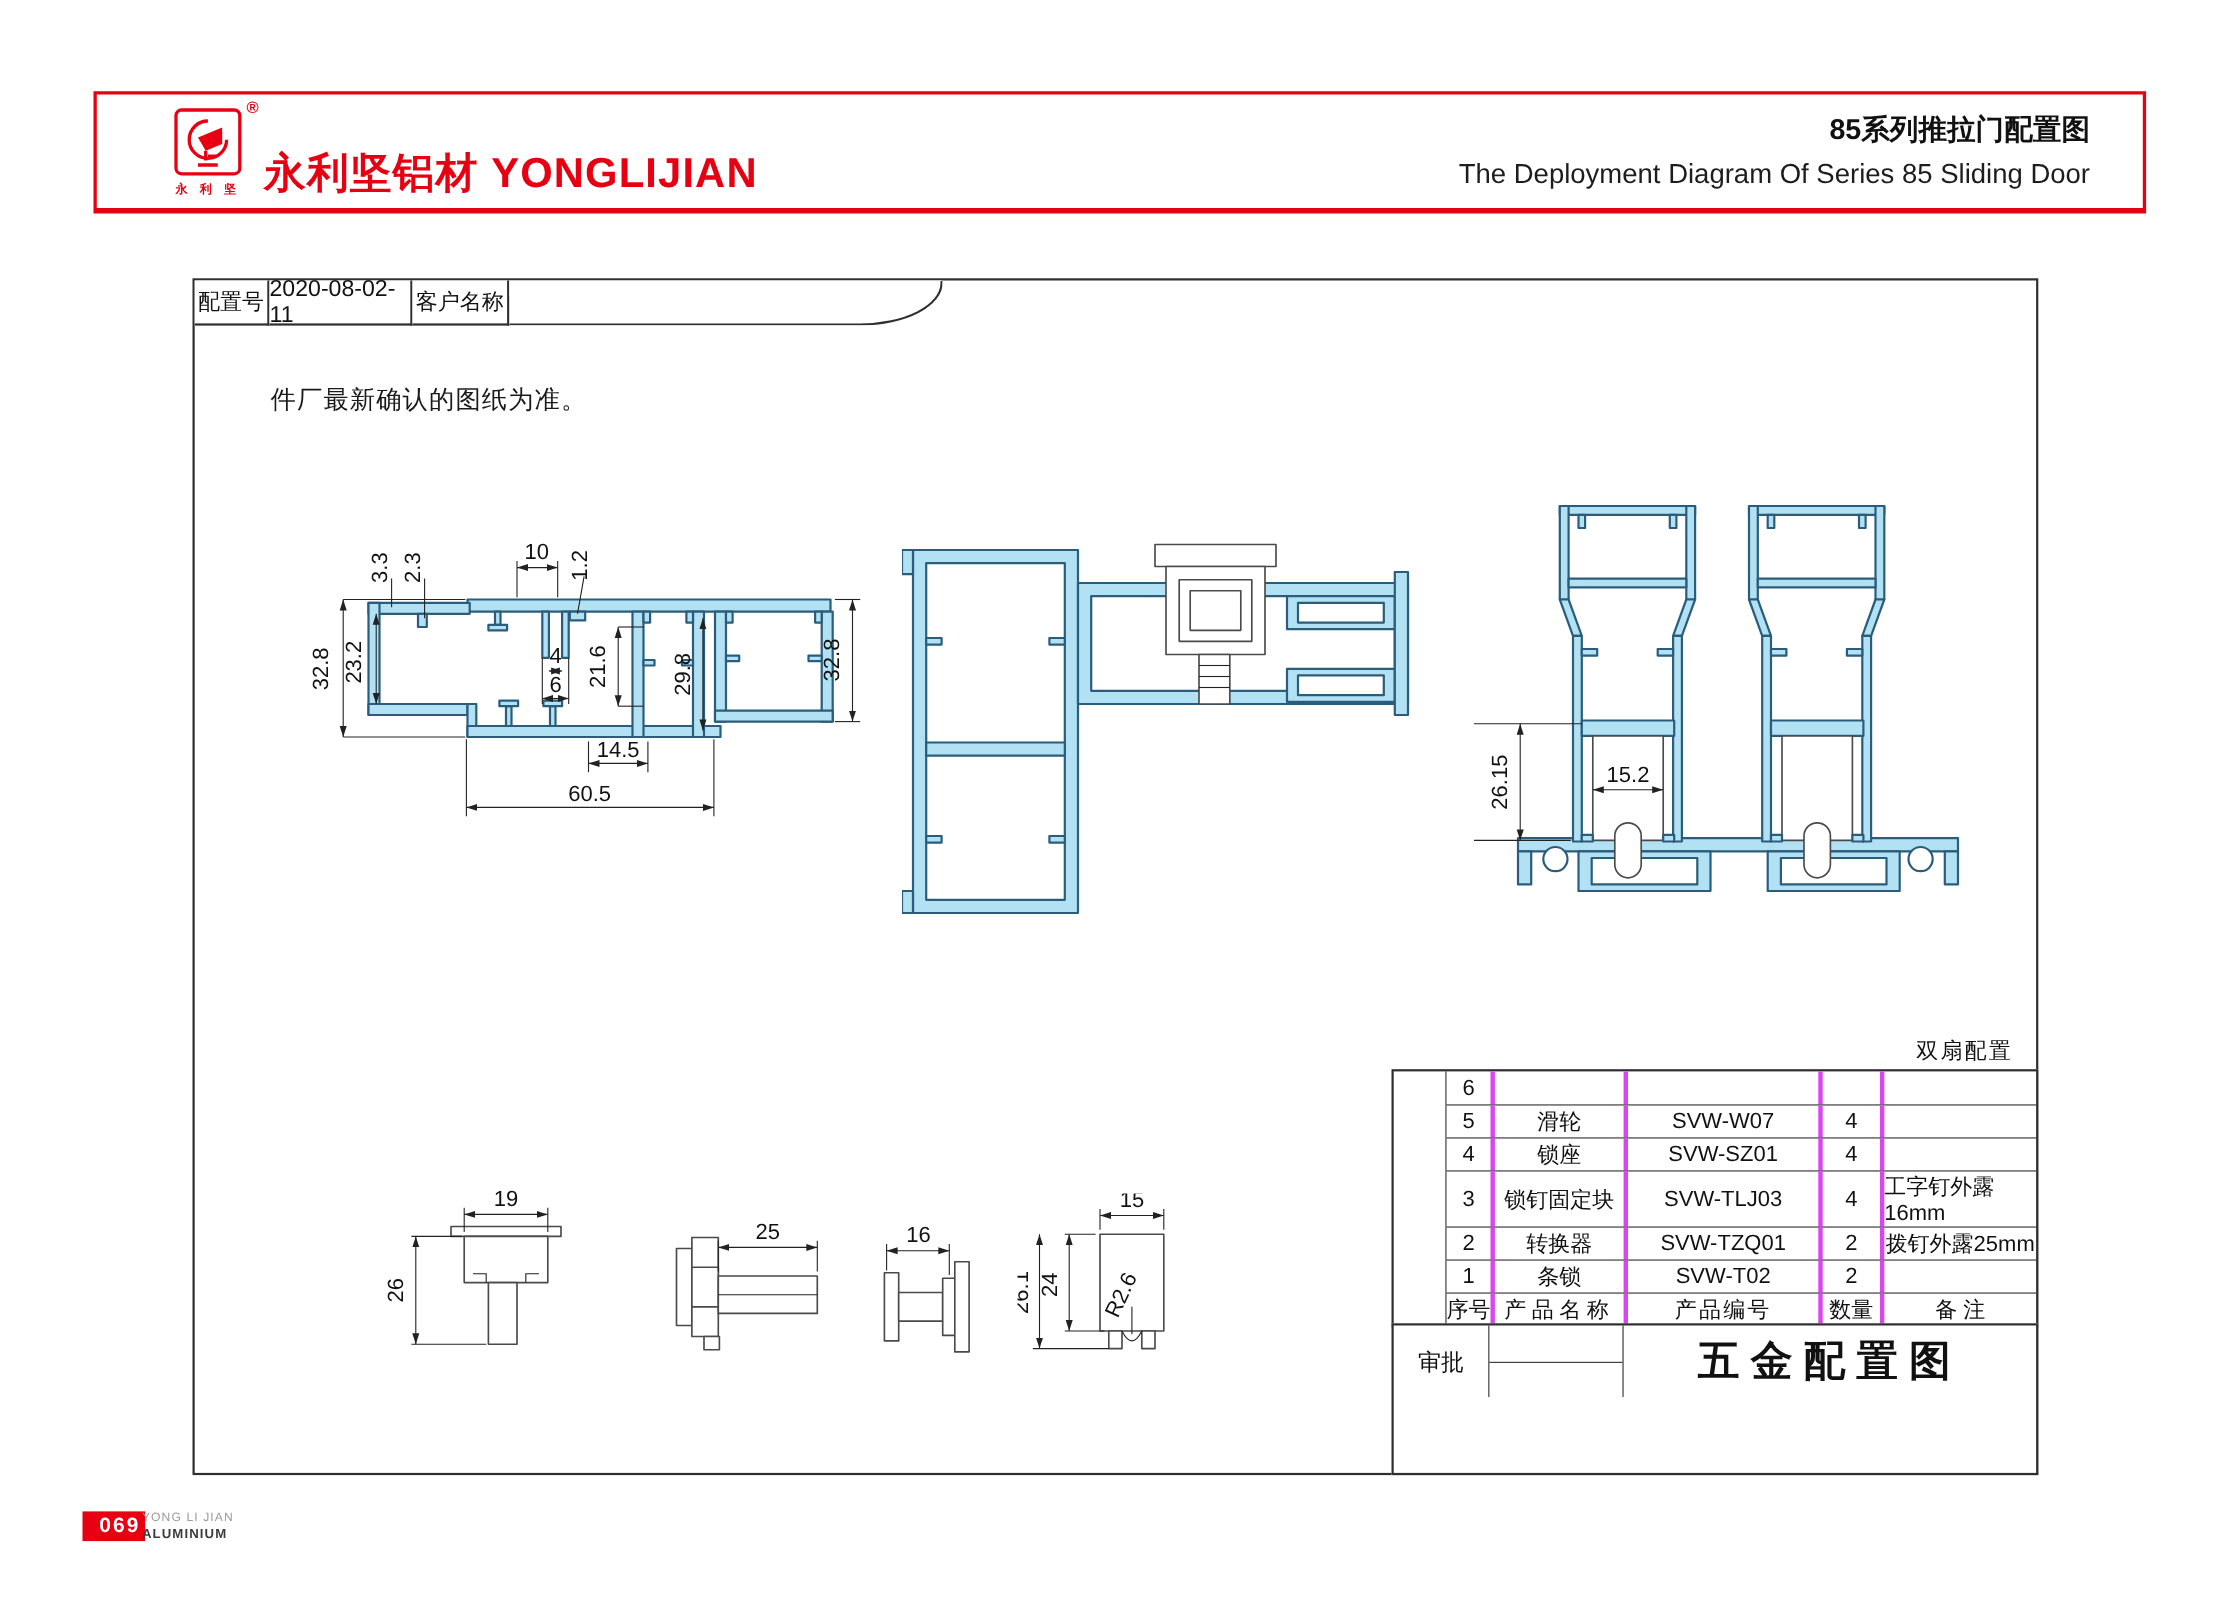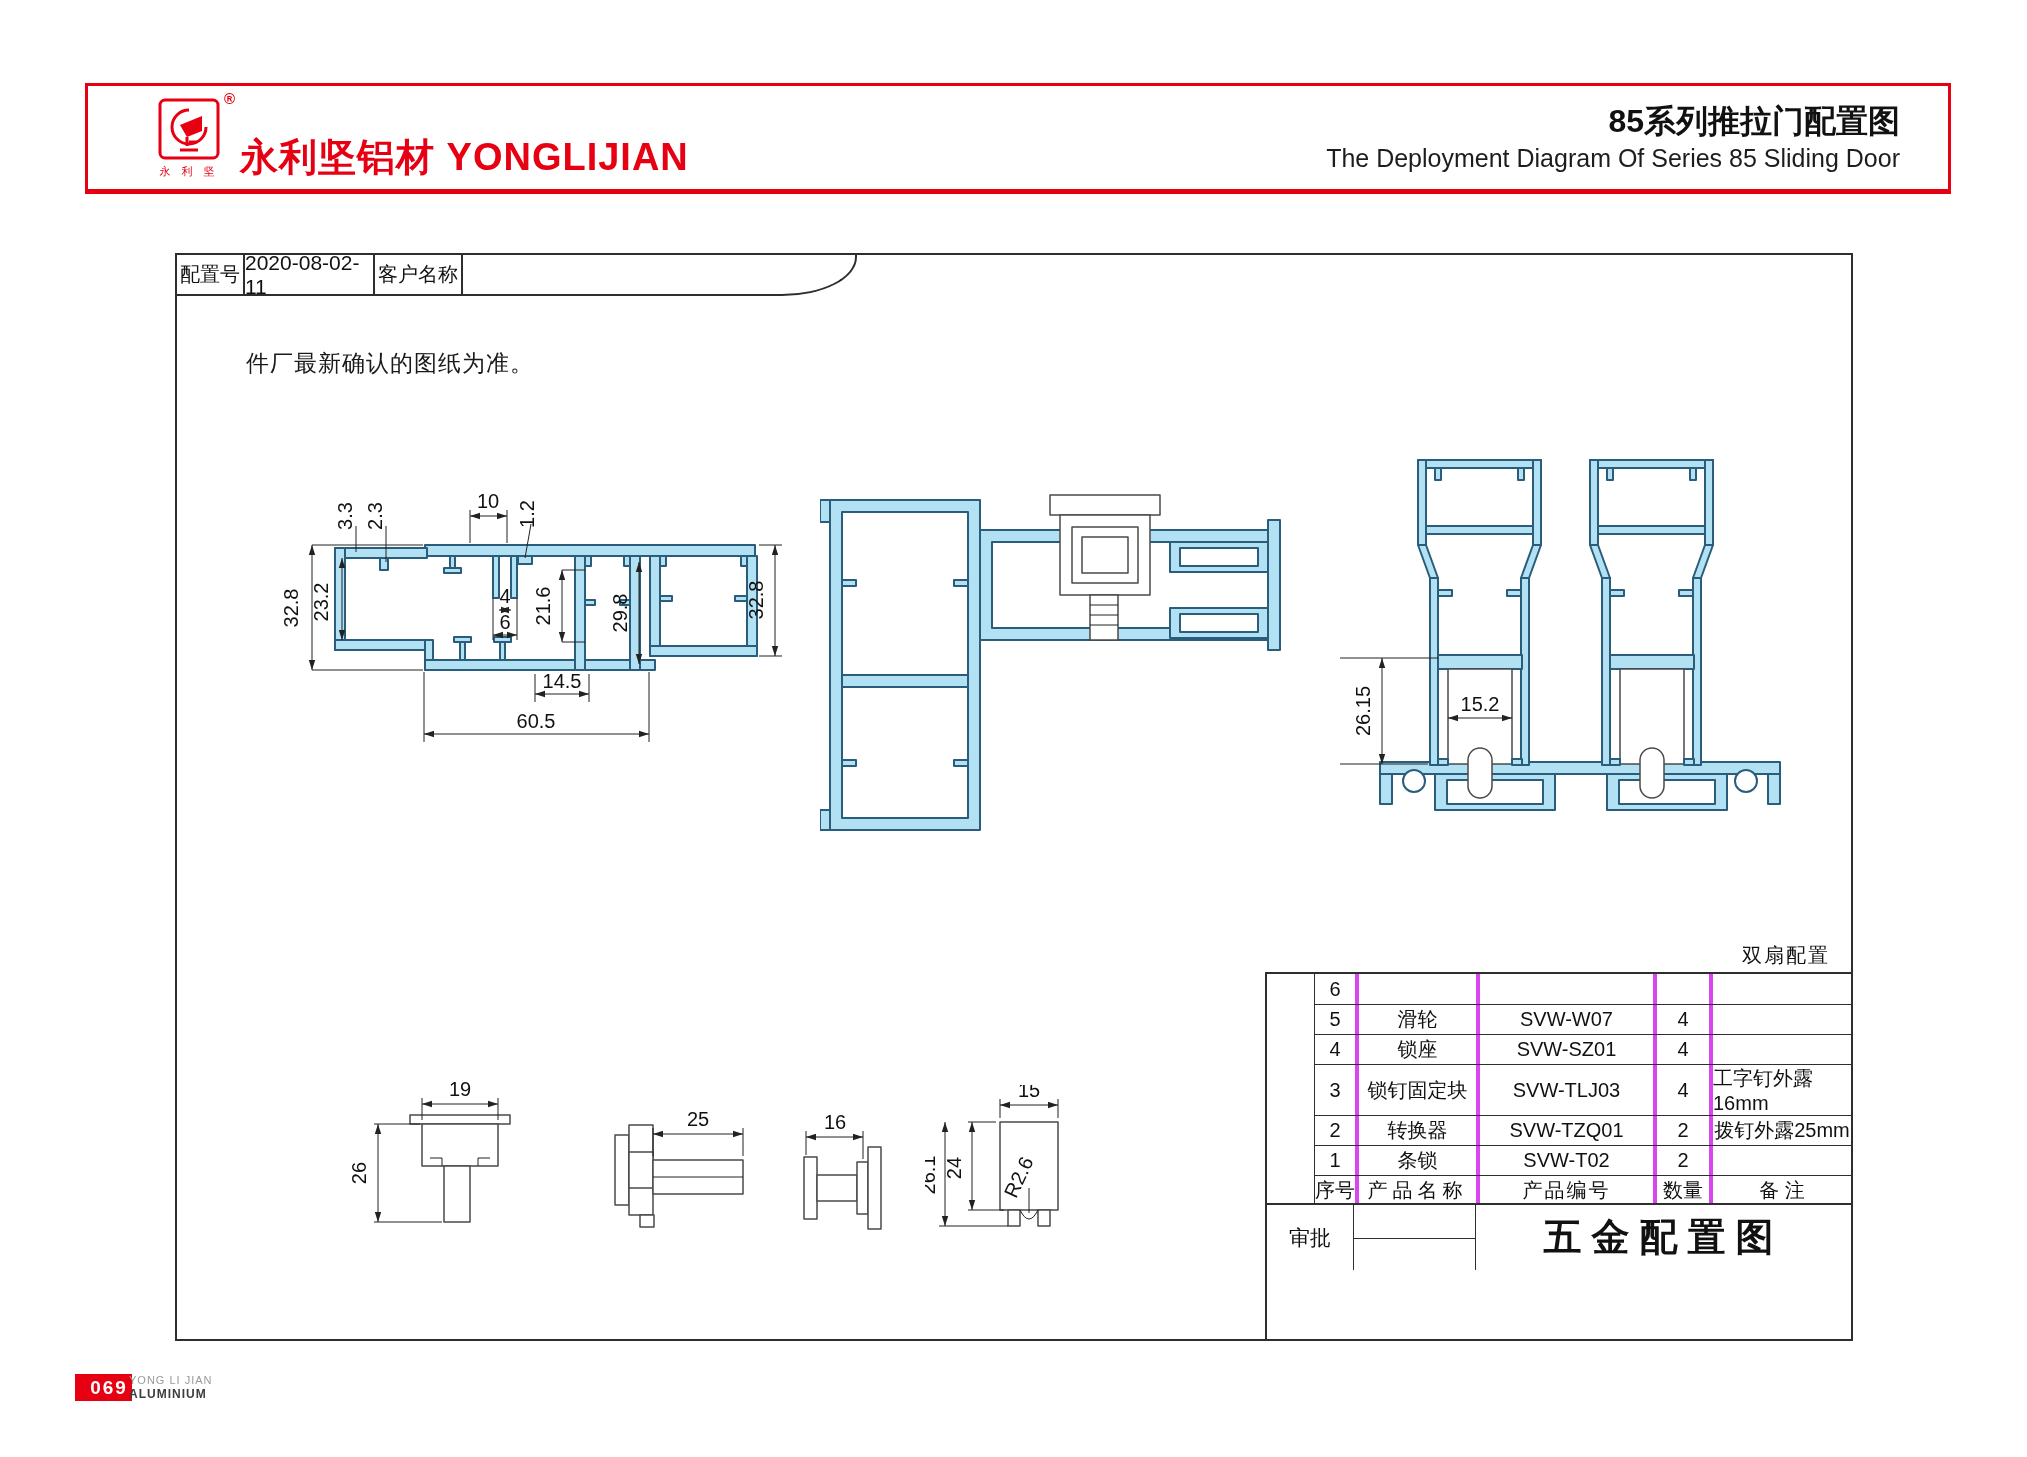--- a/index.html
+++ b/index.html
@@ -3,23 +3,23 @@
 <meta charset="utf-8">
 <style>
   html,body{margin:0;padding:0;background:#fff;}
   .page{position:relative;width:2027px;height:1457px;background:#fff;overflow:hidden;
         font-family:"Liberation Sans",sans-serif;color:#111;}
   .abs{position:absolute;}
   
   .hdr{left:85px;top:83px;width:1860px;height:103px;border:3px solid #e60012;border-bottom-width:5px;background:#fff;}
   .logo-box{left:70px;top:12px;width:62px;height:62px;}
   .logo-reg{left:136px;top:4px;font-size:15px;color:#e60012;font-weight:bold;}
-  .logo-cap{left:64px;top:78px;width:74px;text-align:center;font-size:11px;color:#e60012;letter-spacing:4px;font-weight:normal;}
+  .logo-cap{left:64px;top:78px;width:74px;text-align:center;font-size:11px;color:#e60012;letter-spacing:4px;font-weight:bold;}
   .brand{left:152px;top:46px;font-size:38px;font-weight:bold;color:#e60012;white-space:nowrap;letter-spacing:1px;}
-  .hdr-title-cn{right:48px;top:14px;font-size:32px;font-weight:bold;color:#111;text-align:right;}
+  .hdr-title-cn{right:48px;top:14px;font-size:26px;font-weight:bold;color:#111;text-align:right;}
   .hdr-title-en{right:48px;top:58px;font-size:25px;color:#1d1d1d;text-align:right;}
   
   .frame{left:175px;top:253px;width:1674px;height:1084px;border:2px solid #2e2e2e;}
   .cfg-cell{top:255px;height:39px;border-right:2px solid #2e2e2e;border-bottom:2px solid #2e2e2e;
             display:flex;align-items:center;justify-content:center;font-size:20px;background:#fff;}
   .cfg-curve{top:255px;height:39px;border-right:2px solid #2e2e2e;border-bottom:2px solid #2e2e2e;
              border-bottom-right-radius:75px 39px;background:#fff;}
   .notice{font-size:23px;color:#1a1a1a;letter-spacing:1px;white-space:nowrap;}
   .tag{font-size:20px;color:#111;letter-spacing:2px;}
   

